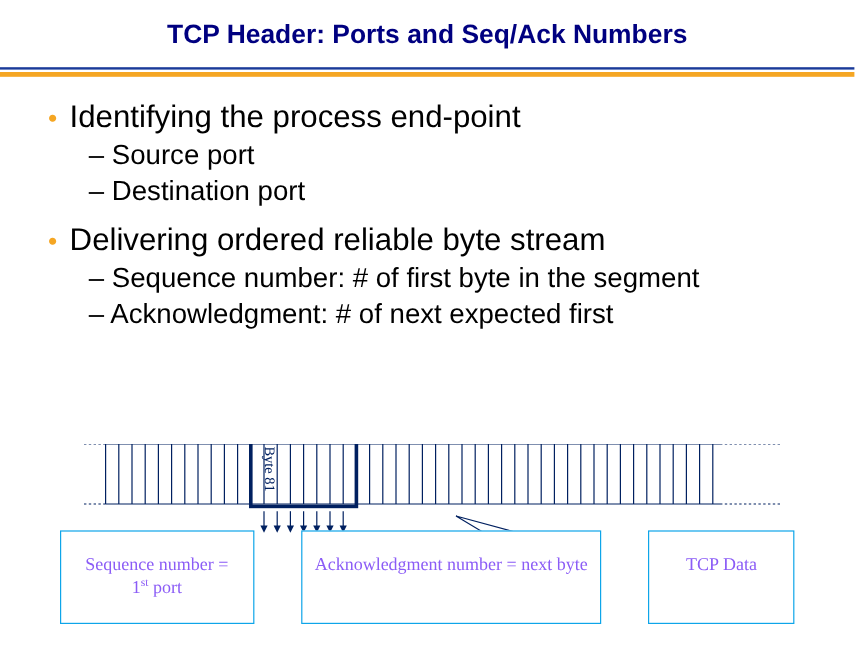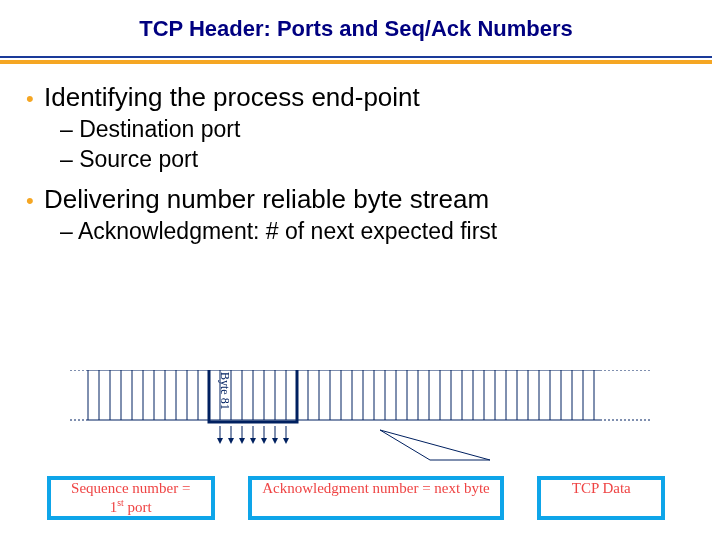--- a/index.html
+++ b/index.html
@@ -35,21 +35,21 @@
     height: 2px;
     background: #1a3a99;
   }
   .rule-orange {
     position: absolute;
     left: 0; right: 0; top: 14px;
     height: 4px;
     background: #f5a623;
   }
   .content {
-    padding: 8px 18px 0 26px;
+    padding: 8px 18px 0 40px;
   }
   .bullet1 {
     font-size: 26px;
     margin: 8px 0 2px 0;
     line-height: 1.2;
   }
   .bullet1 .dot {
     color: #f5a623;
     font-size: 22px;
     vertical-align: middle;
@@ -71,27 +71,27 @@
   .captions {
     position: absolute;
     left: 0;
     right: 0;
     bottom: 20px;
     display: flex;
     justify-content: space-around;
     padding: 0 30px;
   }
   .caption-box {
-    border: 4px solid #0ea5e9;
+    border: 1px solid #0ea5e9;
     background: #fff;
     text-align: center;
     font-family: "Comic Sans MS", "Comic Sans", cursive;
     font-size: 15px;
-    color: #ef4444;
-    padding: 0 10px;
+    color: #8b5cf6;
+    padding: 20px 10px;
     line-height: 1.15;
     min-width: 140px;
   }
   sup { font-size: 0.65em; }
   .byte81 {
     position: absolute;
     left: 217px;
     top: 372px;
     font-family: "Comic Sans MS", cursive;
     font-size: 12px;
@@ -108,26 +108,27 @@
 
   <div class="rule-wrap">
     <div class="rule-blue"></div>
     <div class="rule-orange"></div>
   </div>
 
   <div class="content">
     <div class="bullet1">
       <span class="dot">•</span><span>Identifying the process end-point</span>
     </div>
+    <div class="bullet2">– <span>Source port</span></div>
     <div class="bullet2">– <span>Destination port</span></div>
-    <div class="bullet2">– <span>Source port</span></div>
 
     <div class="bullet1" style="margin-top:10px">
-      <span class="dot">•</span><span>Delivering number reliable byte stream</span>
+      <span class="dot">•</span><span>Delivering ordered reliable byte stream</span>
     </div>
+    <div class="bullet2">– <span>Sequence number: # of first byte in the segment</span></div>
     <div class="bullet2">– <span>Acknowledgment: # of next expected first</span></div>
   </div>
 
   <svg class="diagram" viewBox="0 0 580 150">
 
     <g stroke="#002060" stroke-width="1">
 
       <line x1="0" y1="0" x2="18" y2="0" stroke-dasharray="2 2"></line>
       <line x1="0" y1="50" x2="18" y2="50" stroke-dasharray="2 2"></line>
 

